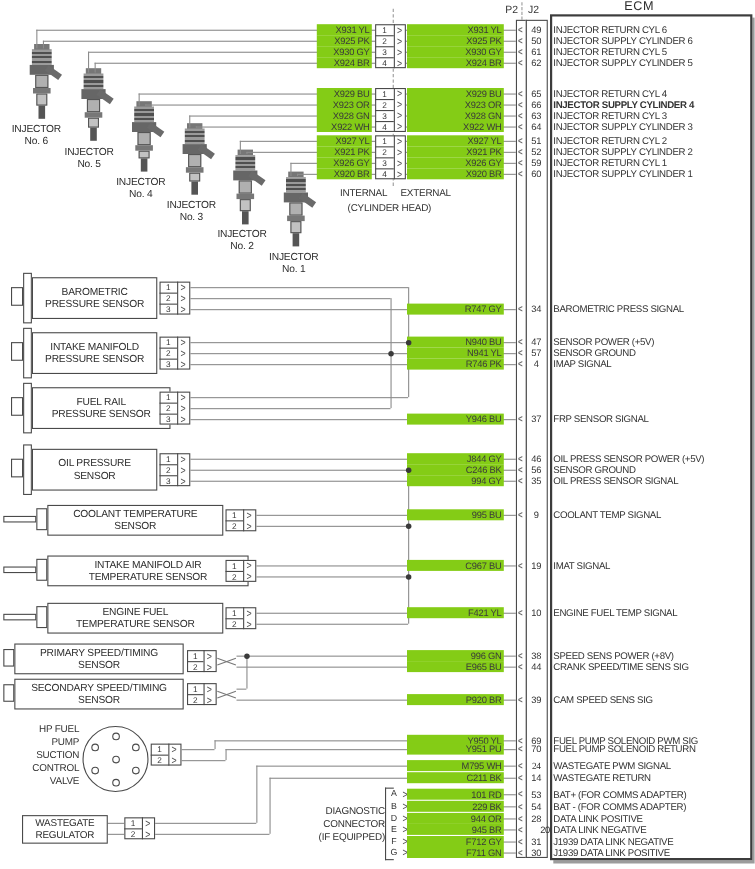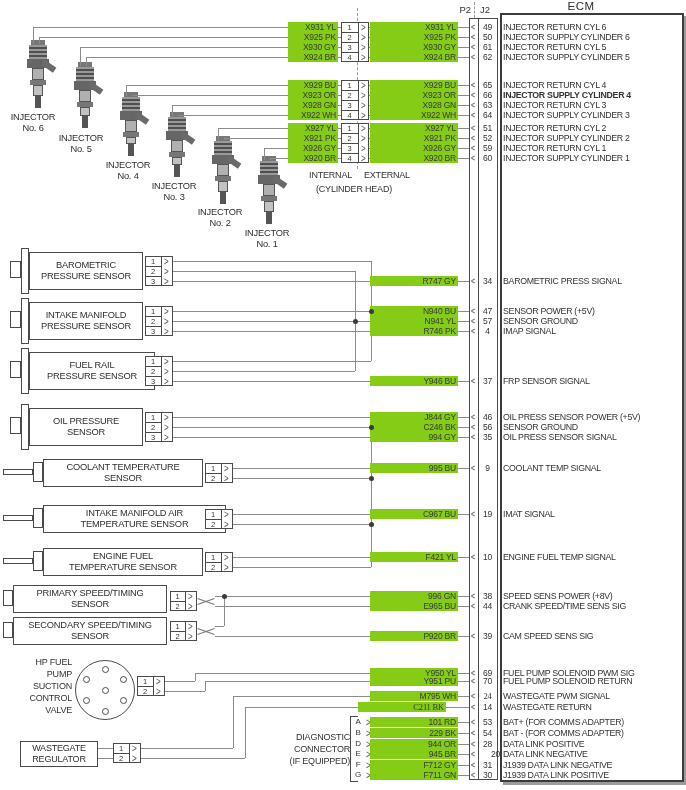--- a/index.html
+++ b/index.html
@@ -511,21 +511,21 @@
     <div class="lbl wirelbl" style="left: 370px; top: 676px; width: 88px;">Y951 PU</div>
     <div class="arrow" style="left: 467px; top: 677px; width: 12px; text-align: center;">&lt;</div>
     <div class="pinnum" style="left: 478px; top: 676px; width: 19px;">70</div>
     <div class="sig" style="left: 503px; top: 676px;">FUEL PUMP SOLENOID RETURN</div>
     <div class="wire h" style="left: 233px; top: 696px; width: 236px;"></div>
     <div class="lbl wirelbl" style="left: 370px; top: 691px; width: 88px;">M795 WH</div>
     <div class="arrow" style="left: 467px; top: 692px; width: 12px; text-align: center;">&lt;</div>
     <div class="pinnum" style="left: 478px; top: 691px; width: 19px; font-family: Liberation Serif, serif;">24</div>
     <div class="sig" style="left: 503px; top: 691px;">WASTEGATE PWM SIGNAL</div>
     <div class="wire h" style="left: 245px; top: 707px; width: 224px;"></div>
-    <div class="lbl wirelbl" style="left: 358px; top: 702px; width: 88px; font-family: Liberation Serif, serif;">C211 BK</div>
+    <div class="lbl wirelbl" style="left: 370px; top: 702px; width: 88px;">C211 BK</div>
     <div class="arrow" style="left: 467px; top: 703px; width: 12px; text-align: center;">&lt;</div>
     <div class="pinnum" style="left: 478px; top: 702px; width: 19px;">14</div>
     <div class="sig" style="left: 503px; top: 702px;">WASTEGATE RETURN</div>
     <div class="pinnum" style="left: 352px; top: 717px; width: 12px; font-size: 8px;">A</div>
     <div class="chev" style="left: 366px; top: 718px;">&gt;</div>
     <div class="wire dash" style="left: 376px; top: 722px; width: 62px;"></div>
     <div class="wire h" style="left: 438px; top: 722px; width: 31px;"></div>
     <div class="lbl wirelbl" style="left: 370px; top: 717px; width: 88px;">101 RD</div>
     <div class="arrow" style="left: 467px; top: 718px; width: 12px; text-align: center;">&lt;</div>
     <div class="pinnum" style="left: 478px; top: 717px; width: 19px;">53</div>

